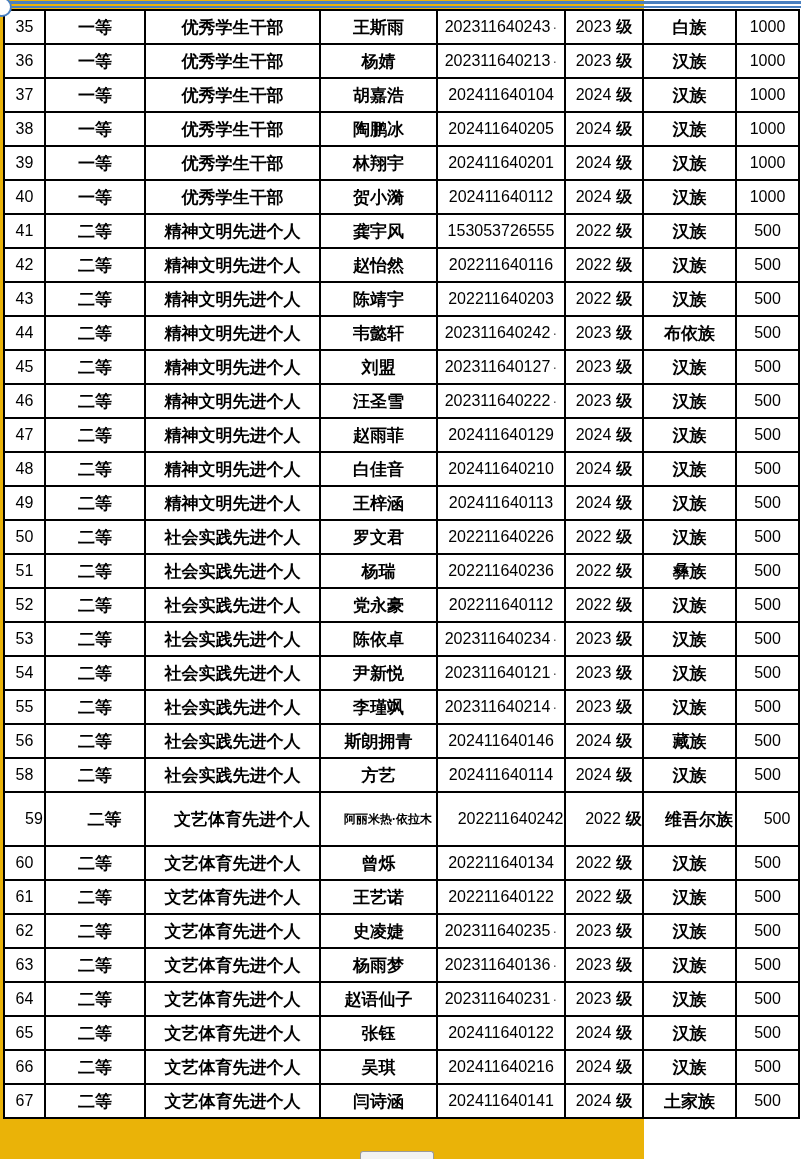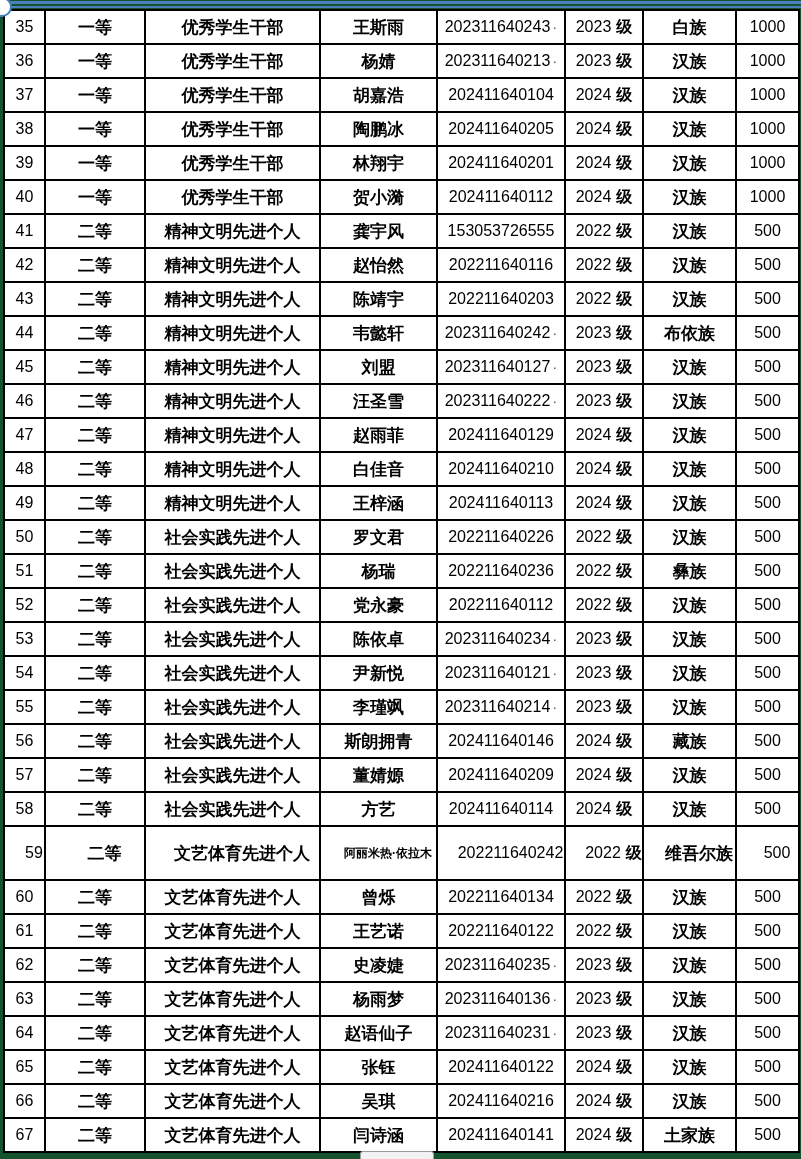--- a/index.html
+++ b/index.html
@@ -1,20 +1,20 @@
 <!DOCTYPE html>
 <html lang="zh"><head>
 <meta charset="utf-8">
 <style>
   html,body{margin:0;padding:0;}
   body{
     width:801px;height:1159px;background:#ffffff;overflow:hidden;
     font-family:"Liberation Sans","DejaVu Sans",sans-serif;color:#000;
   }
-  .page{position:relative;width:801px;height:1159px;background:#14532d;}
+  .page{position:relative;width:644px;height:1159px;background:#eab308;}
 
   
   .rule{position:absolute;left:0;width:801px;background:#4a80c0;z-index:1;}
   .rule-a{top:1px;height:3px;}
   .rule-b{top:6px;height:2px;}
   
   .handle{
     position:absolute;left:-8px;top:-3px;width:16px;height:16px;
     border:2px solid #4a80c0;border-radius:50%;background:#fff;z-index:2;
   }
@@ -275,30 +275,20 @@
           <td class="num">56</td>
           <td class="cjk">二等</td>
           <td class="cjk">社会实践先进个人</td>
           <td class="cjk">斯朗拥青</td>
           <td class="num">202411640146</td>
           <td class="num"><span class="grade-num">2024</span><span class="grade-cjk">级</span></td>
           <td class="cjk">藏族</td>
           <td class="num">500</td>
         </tr>
         <tr>
-          <td class="num">57</td>
-          <td class="cjk">二等</td>
-          <td class="cjk">社会实践先进个人</td>
-          <td class="cjk">董婧嫄</td>
-          <td class="num">202411640209</td>
-          <td class="num"><span class="grade-num">2024</span><span class="grade-cjk">级</span></td>
-          <td class="cjk">汉族</td>
-          <td class="num">500</td>
-        </tr>
-        <tr>
           <td class="num">58</td>
           <td class="cjk">二等</td>
           <td class="cjk">社会实践先进个人</td>
           <td class="cjk">方艺</td>
           <td class="num">202411640114</td>
           <td class="num"><span class="grade-num">2024</span><span class="grade-cjk">级</span></td>
           <td class="cjk">汉族</td>
           <td class="num">500</td>
         </tr>
         <tr class="tall">

